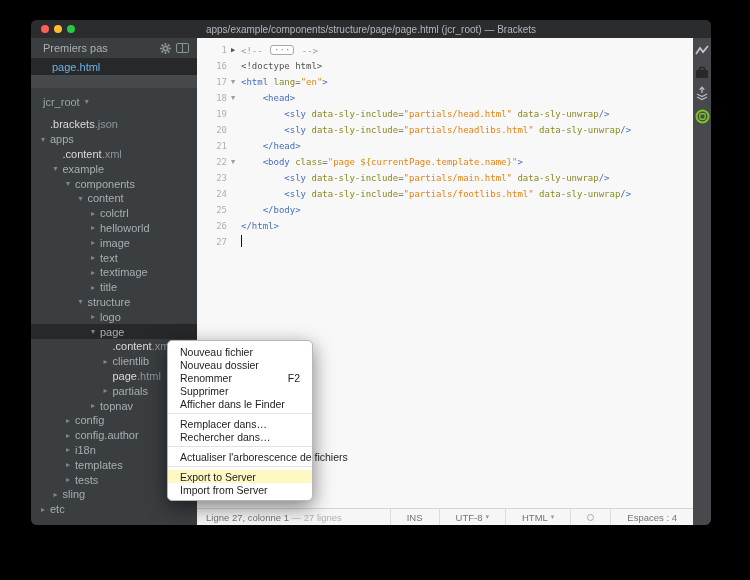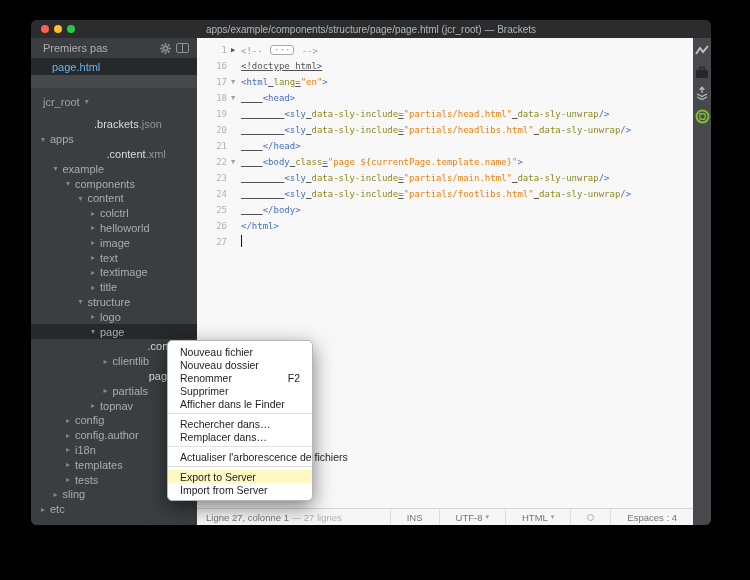--- a/index.html
+++ b/index.html
@@ -32,37 +32,37 @@
             align-items:center; padding-left:21px;text-align:right; }
   .sb-band { height:13px; background:#46494c; }
   .project-row { height:15px; margin-top:6px; display:flex; align-items:center;
                  padding-left:12px; color:#9aa3a7; }
   .project-row .caret { margin-left:5px; color:#7d858a; font-size:8px; }
   .tree { margin-top:8px; }
   .tree-row { height:14.8px; display:flex; align-items:center; white-space:nowrap; }
   .tree-row.selected { background:#26282a; }
   .tw-arrow { display:inline-block; width:9px; font-size:8px; color:#7f878c; }
   .tw-folder { color:#a6aeb2; }
-  .tw-fname { color:#d8dcde;margin-left:44px; }
+  .tw-fname { color:#d8dcde; }
   .tw-fext { color:#8d9498; }
 
   
   .center { flex:1; display:flex; flex-direction:column; min-width:0; background:#f8f8f8; }
   .editor { flex:1; padding-top:4px; overflow:hidden; position:relative;
             font-family:"DejaVu Sans Mono", monospace; font-size:9px; }
   .code-line { height:16px; display:flex; align-items:center; white-space:pre; }
   .ln { width:30px; text-align:right; color:#b0b0b0; flex:0 0 30px; }
   .foldcol { width:12px; flex:0 0 12px; text-align:center; font-size:7px; }
   .foldcol .open { color:#9e9e9e; }
   .foldcol .collapsed { color:#555; }
   .codetxt { padding-left:2px; }
   .t-tag { color:var(--c-tag); }
   .t-attr { color:var(--c-attr); }
   .t-string { color:var(--c-string); }
-  .t-plain { color:var(--c-plain);text-decoration:underline; }
+  .t-plain { color:var(--c-plain); }
   .t-comment { color:var(--c-comment); }
   .t-fold { display:inline-block; border:1px solid #a9a9a9; border-radius:3px;
             background:#fff; color:#8a8a8a; line-height:8px; padding:0 3px;
             font-size:9px; margin:0 2px; vertical-align:1px; }
   .cursor { display:inline-block; width:1px; height:12px; background:#111; }
 
   
   .statusbar { height:17px; flex:0 0 17px; background:#f6f6f6; border-top:1px solid #d5d5d5;
                display:flex; align-items:center; font-size:9.5px; color:#757575; }
   .sb-left { flex:1; padding-left:9px; white-space:nowrap; }
@@ -330,24 +330,24 @@
           <span>F2</span>
         </div>
         <div class="menu-item">
           <span class="lbl">Supprimer</span>
         </div>
         <div class="menu-item">
           <span class="lbl">Afficher dans le Finder</span>
         </div>
         <div class="menu-sep"></div>
         <div class="menu-item">
+          <span class="lbl">Remplacer dans…</span>
+        </div>
+        <div class="menu-item">
           <span class="lbl">Rechercher dans…</span>
-        </div>
-        <div class="menu-item">
-          <span class="lbl">Remplacer dans…</span>
         </div>
         <div class="menu-sep"></div>
         <div class="menu-item">
           <span class="lbl">Actualiser l'arborescence de fichiers</span>
         </div>
         <div class="menu-sep"></div>
         <div class="menu-item" style="background: #fef9c3;">
           <span class="lbl">Export to Server</span>
         </div>
         <div class="menu-item">

